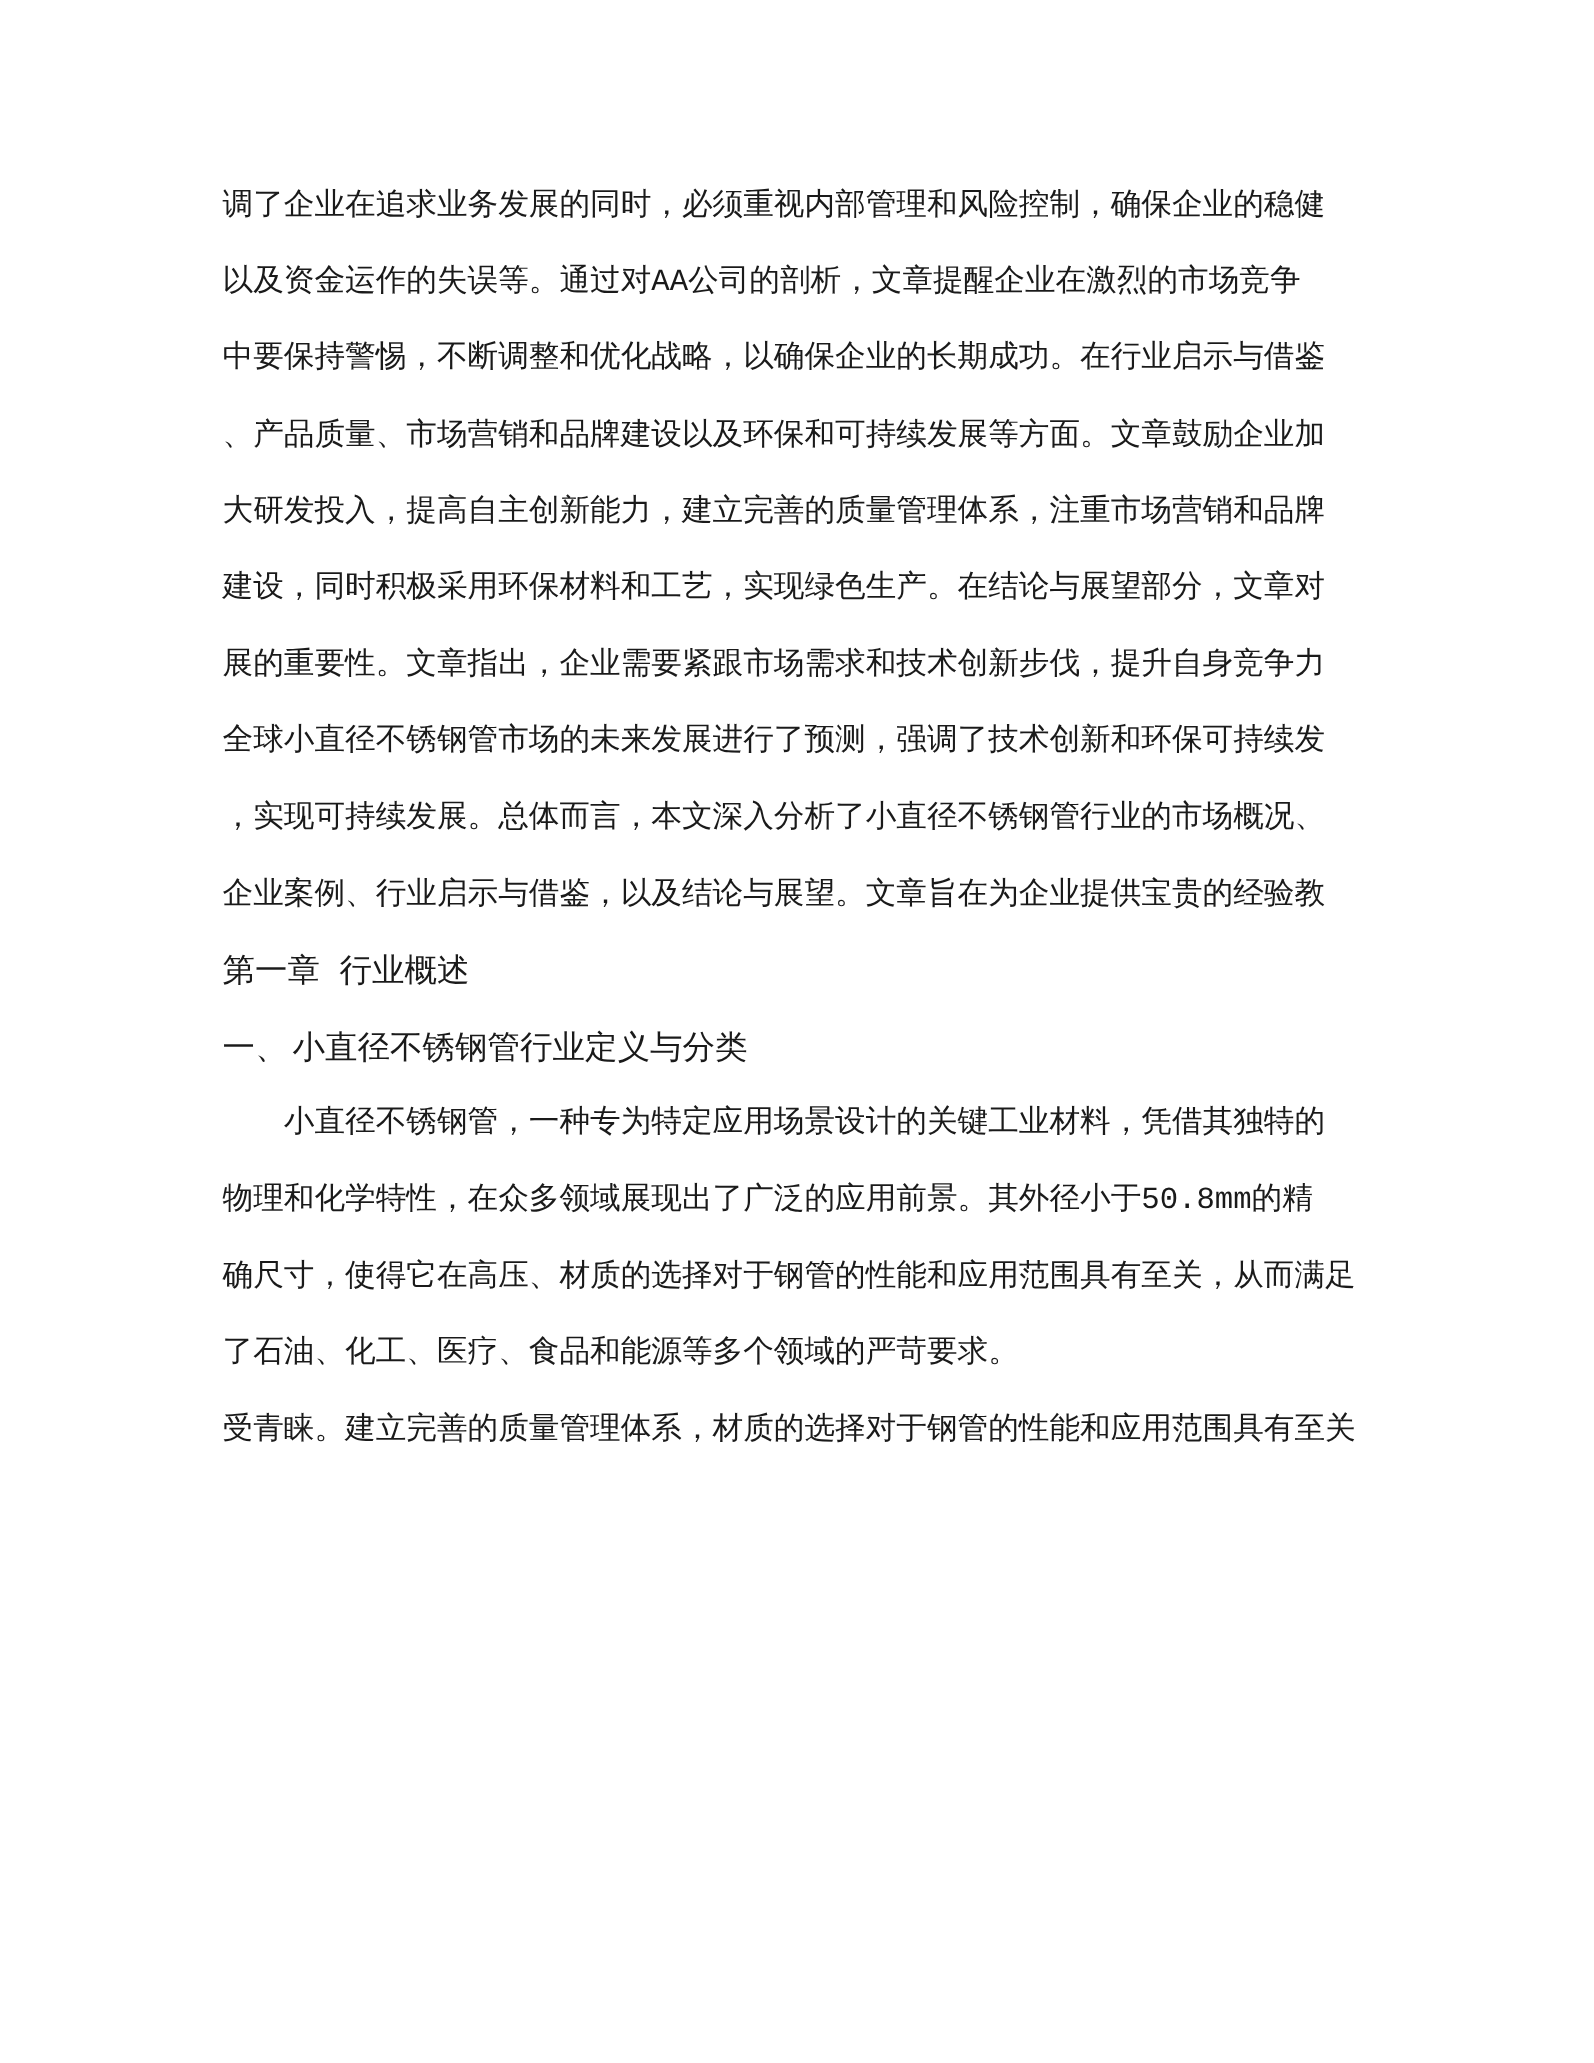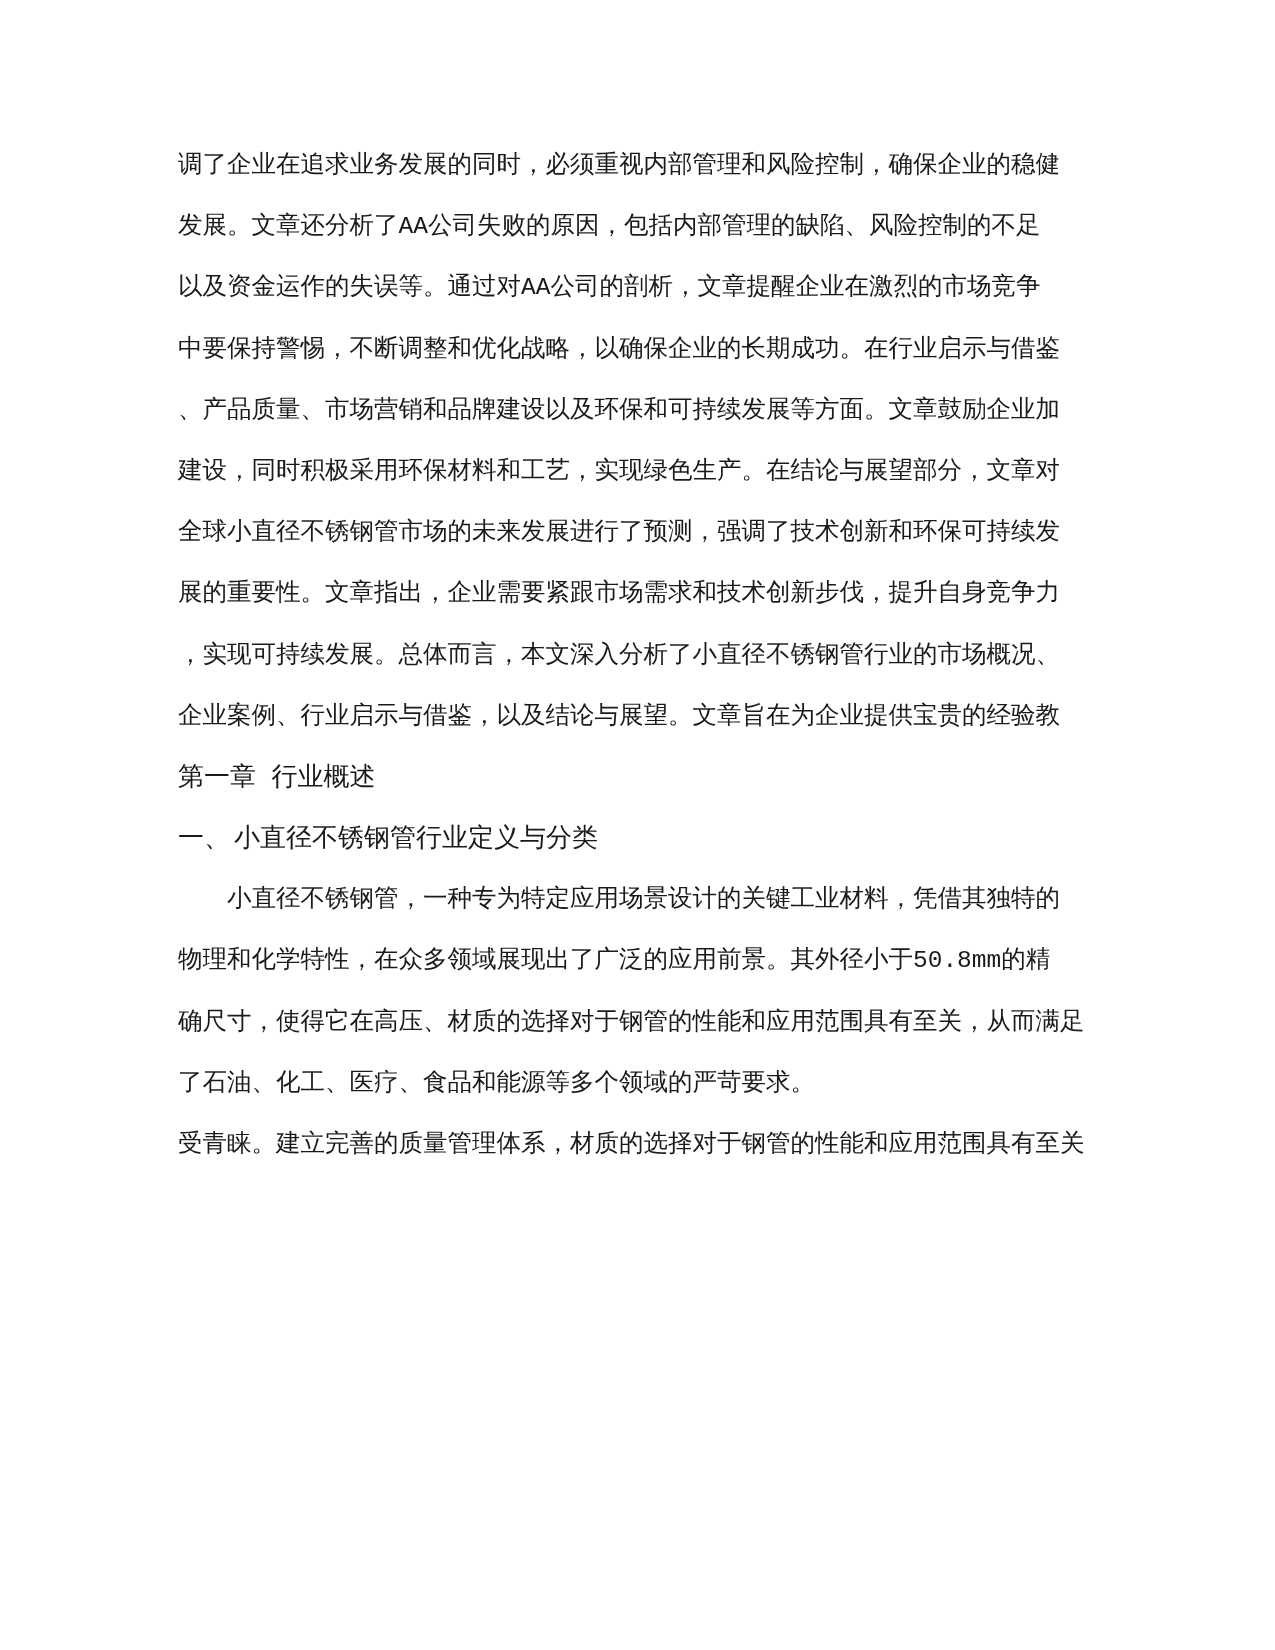--- a/index.html
+++ b/index.html
@@ -40,27 +40,27 @@
       width: 56px;
     }
   </style>
 </head>
 <body>
 
 <div class="page">
 
   <div>
     <div class="line">调了企业在追求业务发展的同时，必须重视内部管理和风险控制，确保企业的稳健</div>
-    <div class="line">发展。文章还分析了AA公司失败的原因，包括内部管理的缺陷、风险控制的不足</div>
     <div class="line">以及资金运作的失误等。通过对AA公司的剖析，文章提醒企业在激烈的市场竞争</div>
     <div class="line">中要保持警惕，不断调整和优化战略，以确保企业的长期成功。在行业启示与借鉴</div>
     <div class="line">、产品质量、市场营销和品牌建设以及环保和可持续发展等方面。文章鼓励企业加</div>
+    <div class="line">大研发投入，提高自主创新能力，建立完善的质量管理体系，注重市场营销和品牌</div>
     <div class="line">建设，同时积极采用环保材料和工艺，实现绿色生产。在结论与展望部分，文章对</div>
+    <div class="line">展的重要性。文章指出，企业需要紧跟市场需求和技术创新步伐，提升自身竞争力</div>
     <div class="line">全球小直径不锈钢管市场的未来发展进行了预测，强调了技术创新和环保可持续发</div>
-    <div class="line">展的重要性。文章指出，企业需要紧跟市场需求和技术创新步伐，提升自身竞争力</div>
     <div class="line">，实现可持续发展。总体而言，本文深入分析了小直径不锈钢管行业的市场概况、</div>
     <div class="line">企业案例、行业启示与借鉴，以及结论与展望。文章旨在为企业提供宝贵的经验教</div>
   </div>
 
   <div class="line heading">第一章 行业概述</div>
 
   <div class="line heading">
     <span class="num">一、</span><span>小直径不锈钢管行业定义与分类</span>
   </div>
 

